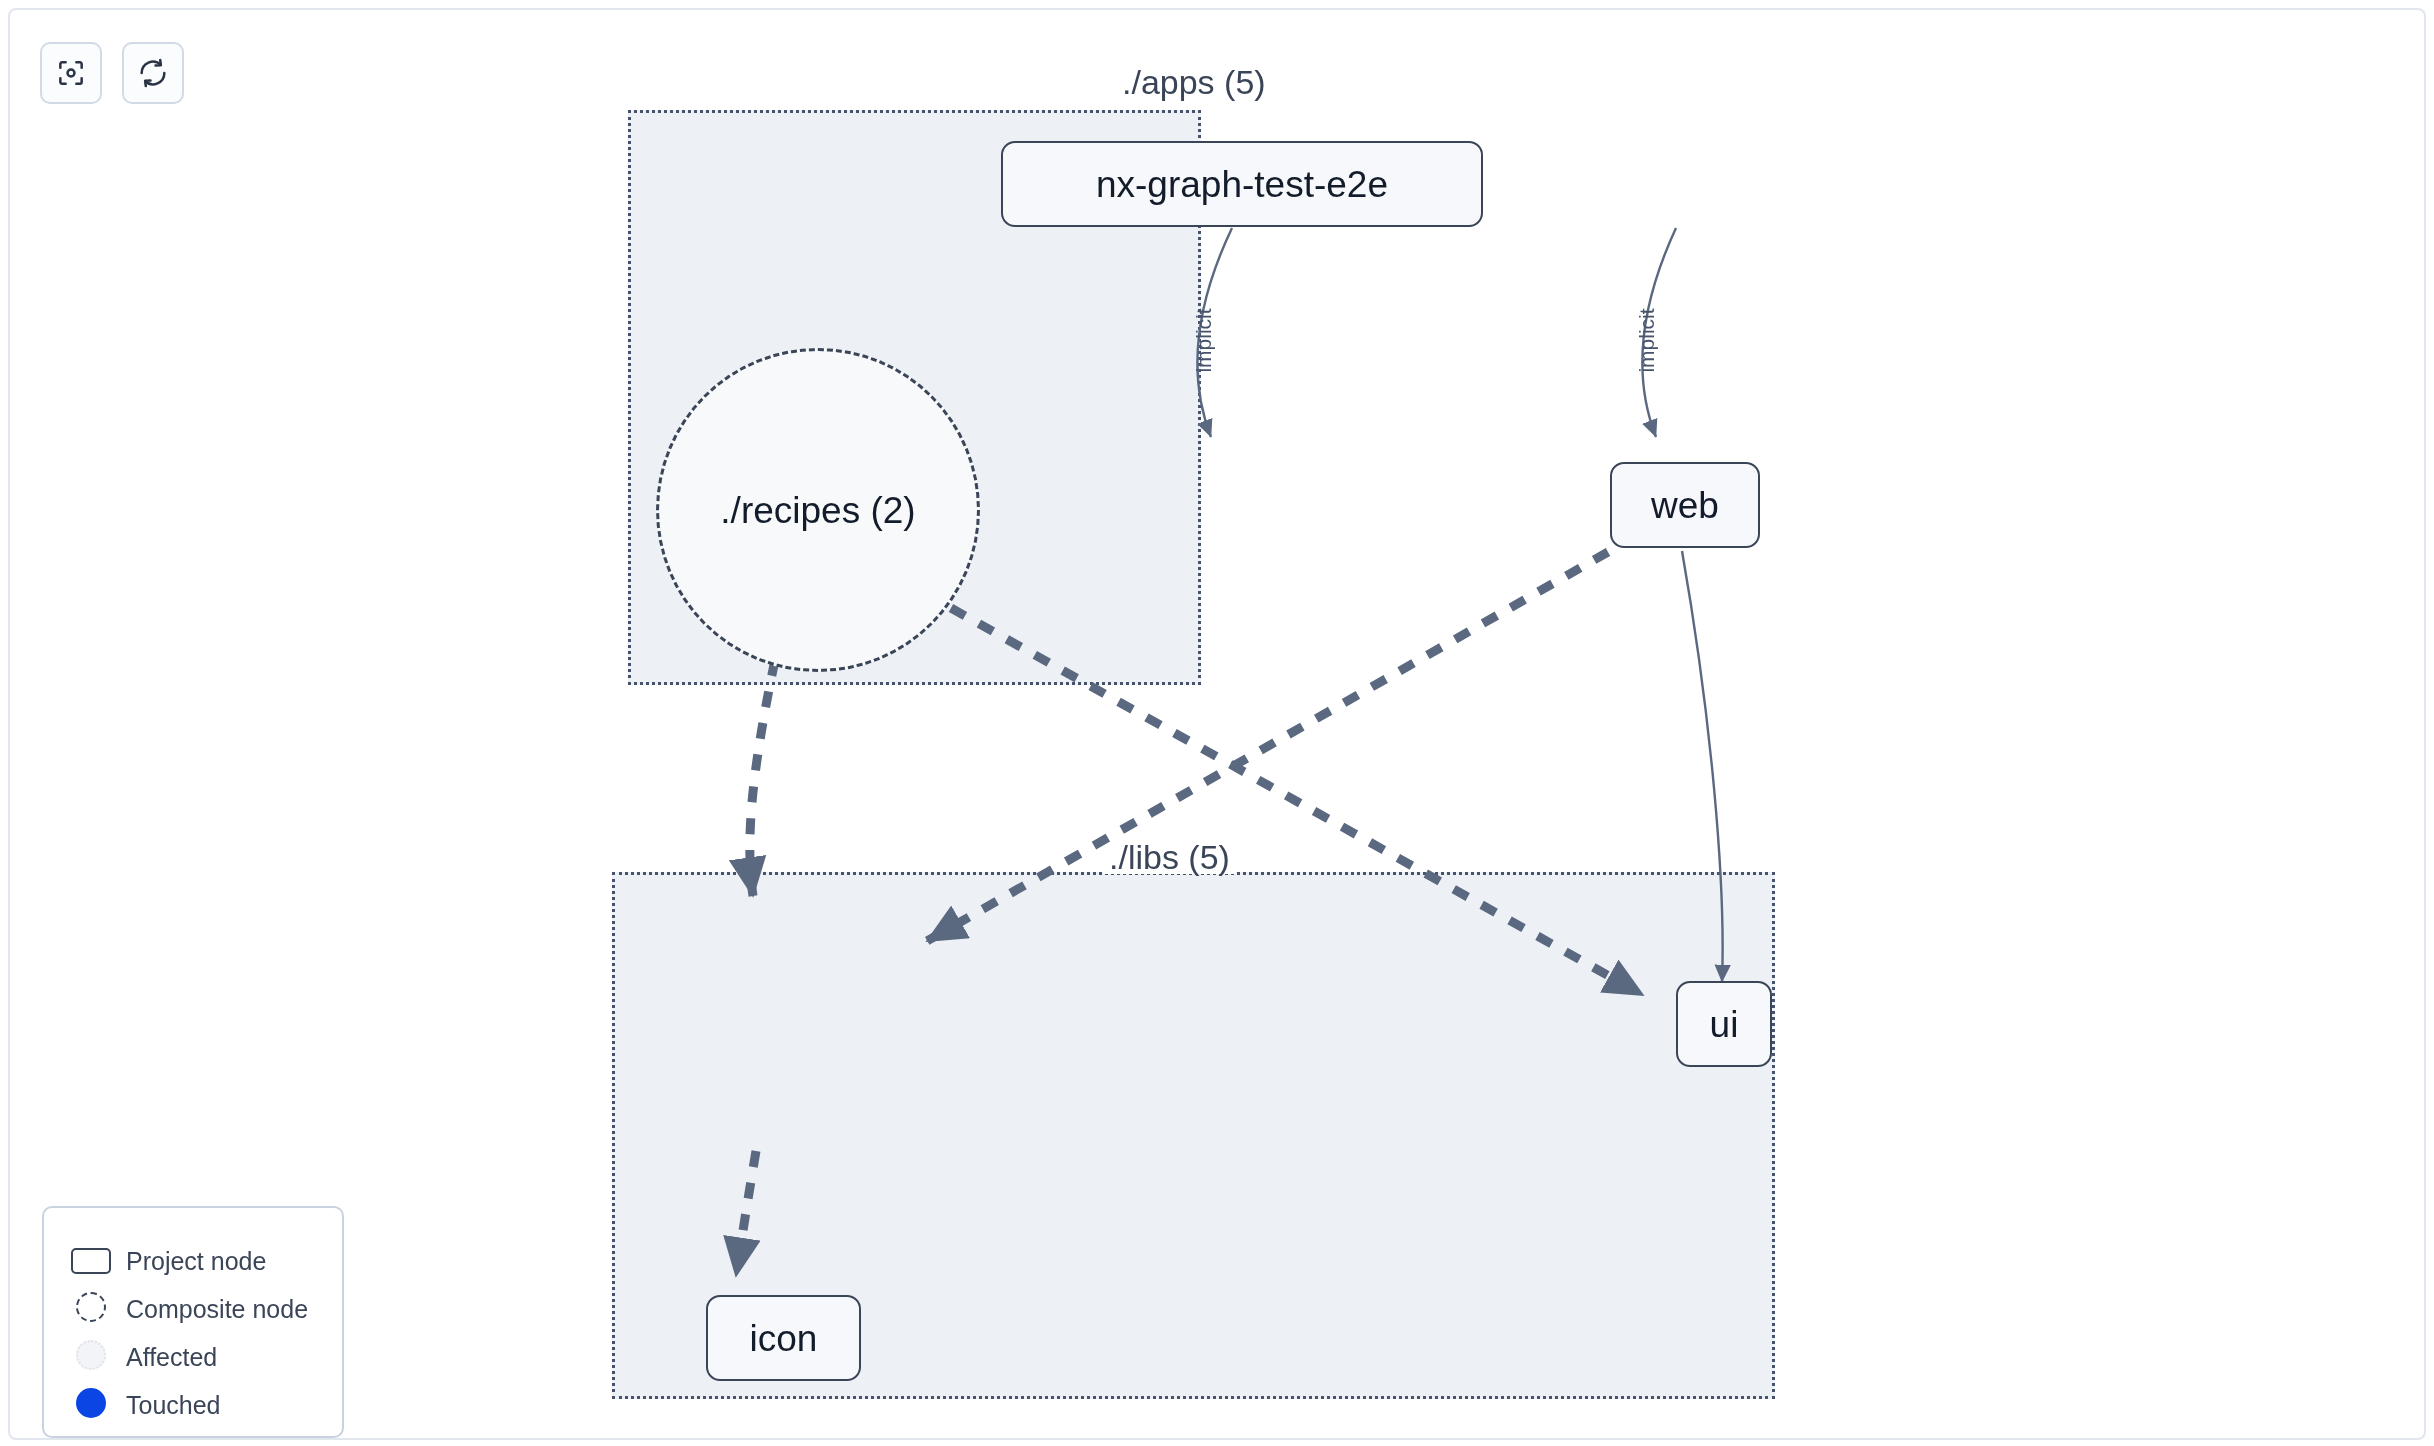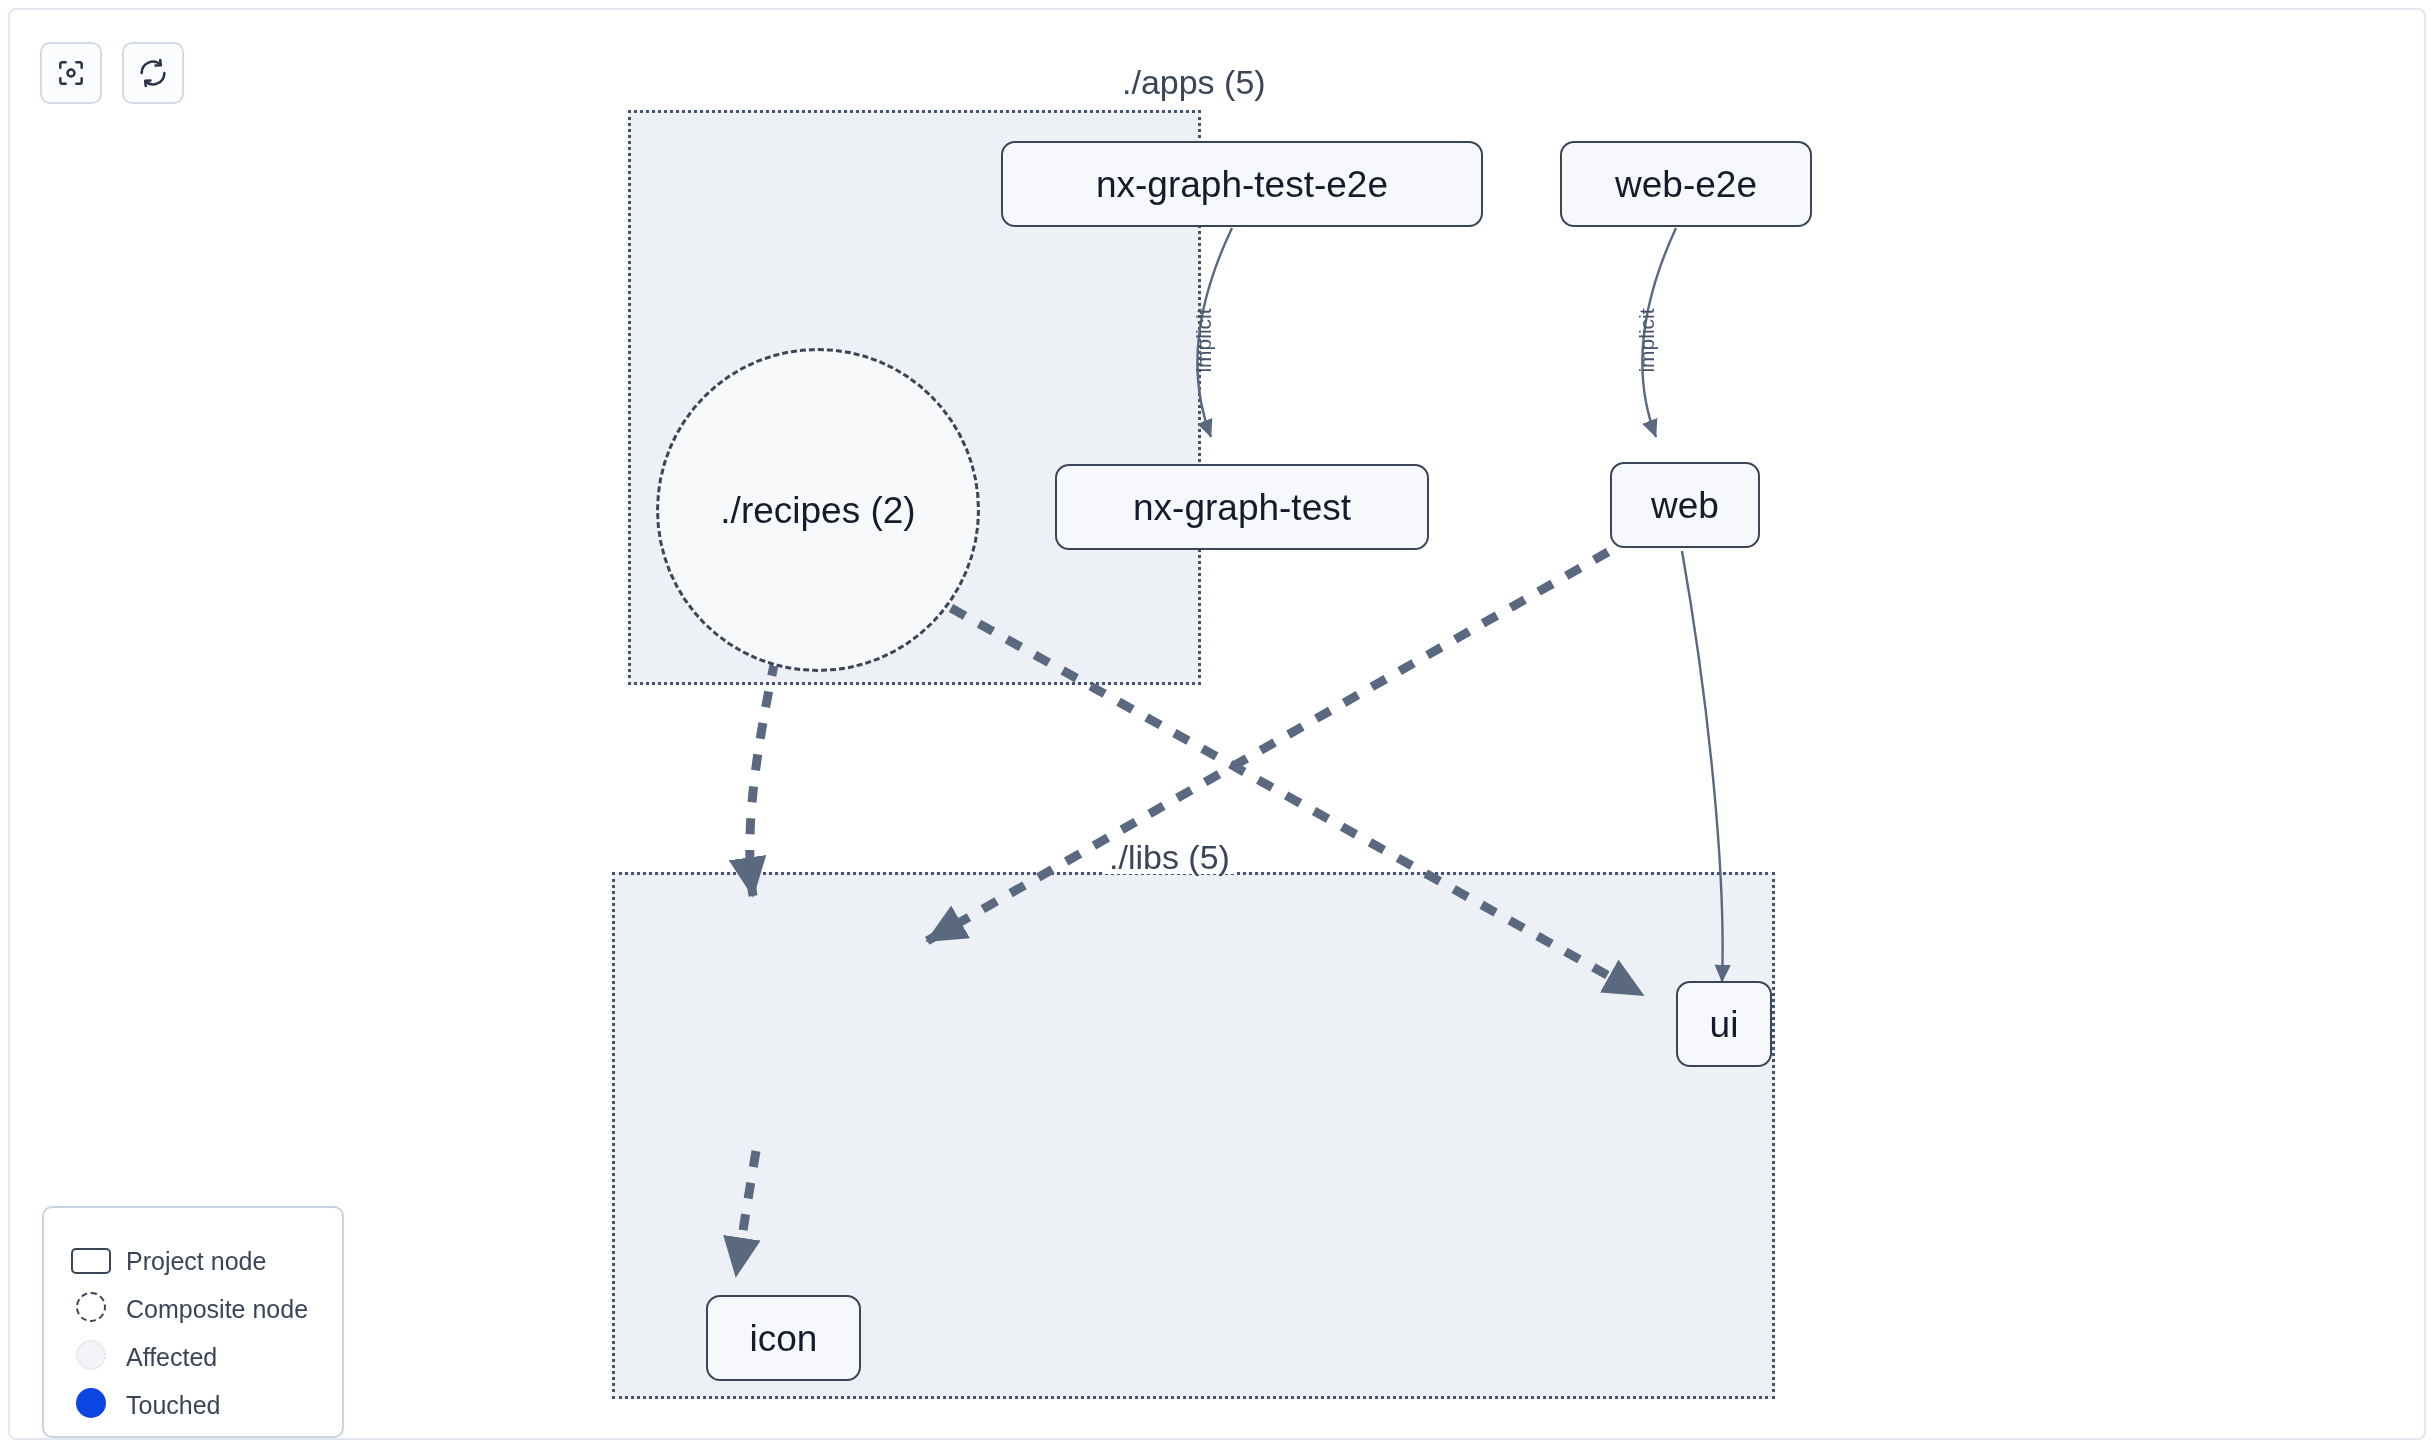--- a/index.html
+++ b/index.html
@@ -235,23 +235,21 @@
       <path d="M 1598,542 L 917,931" fill="none" stroke="#5a6880" stroke-width="9" stroke-dasharray="16 16" marker-end="url(#arrow-thick)"></path>
 
       <path d="M 746,1141 C 736,1200 730,1240 726,1266" fill="none" stroke="#5a6880" stroke-width="9" stroke-dasharray="16 16" marker-end="url(#arrow-thick)"></path>
     </svg>
 
     <div class="edge-label" style="left:1148px; top:320px; width:90px; text-align:center;">implicit</div>
     <div class="edge-label" style="left:1591px; top:320px; width:90px; text-align:center;">implicit</div>
 
     <div class="project-node" style="left:991px; top:131px; width:482px; height:86px;">nx-graph-test-e2e</div>
 
-    <div class="project-node" style="left:1550px; top:131px; width:252px; height:86px;">web-e2e</div>
-
-    <div class="project-node" style="left:1045px; top:454px; width:374px; height:86px;">nx-graph-test</div>
+
 
     <div class="project-node" style="left:1600px; top:452px; width:150px; height:86px;">web</div>
 
     <div class="composite-node" style="left:646px; top:338px; width:324px; height:324px;">./recipes (2)</div>
 
 
     <div class="project-node" style="left:1666px; top:971px; width:96px; height:86px;">ui</div>
 
     <div class="project-node" style="left:696px; top:1285px; width:155px; height:86px;">icon</div>
   </div>

